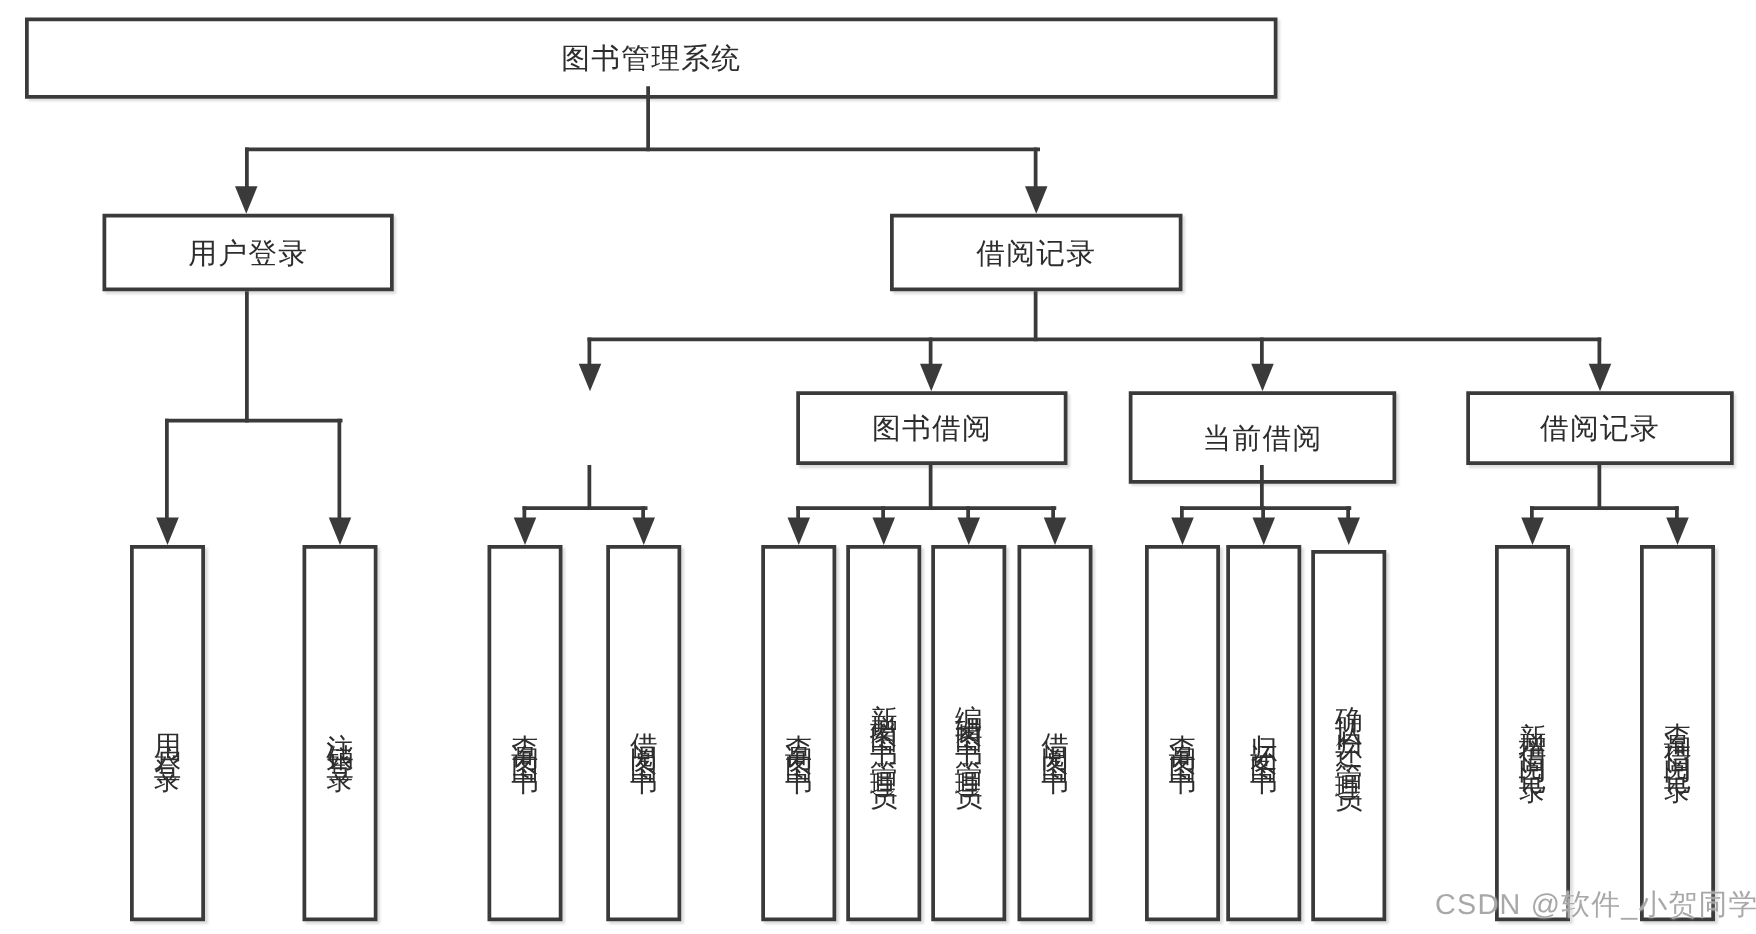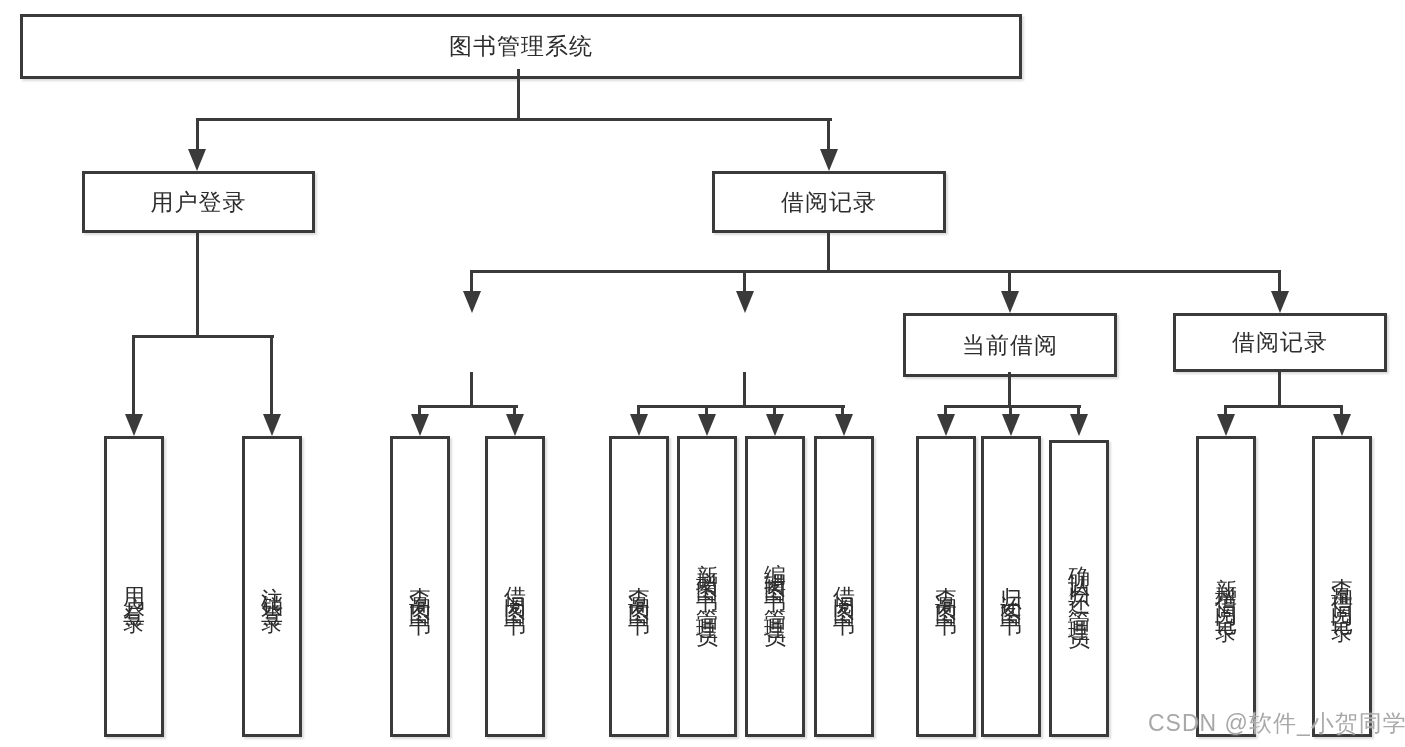--- a/index.html
+++ b/index.html
@@ -64,21 +64,24 @@
   <div class="h-line" style="left:470px;top:270px;width:811px;"></div>
   <div class="v-line" style="left:470px;top:270px;height:25px;"></div>
   <div class="arrow" style="left:463px;top:291px;"></div>
   <div class="v-line" style="left:743px;top:270px;height:25px;"></div>
   <div class="arrow" style="left:736px;top:291px;"></div>
   <div class="v-line" style="left:1008px;top:270px;height:25px;"></div>
   <div class="arrow" style="left:1001px;top:291px;"></div>
   <div class="v-line" style="left:1278px;top:270px;height:25px;"></div>
   <div class="arrow" style="left:1271px;top:291px;"></div>
 
-  <div class="box" style="left:903px;top:313px;width:214px;height:64px;">
+  <div class="box" style="left:637px;top:313px;width:217px;height:59px;">
+    <span class="h-label">图书借阅</span>
+  </div>
+  <div class="box" style="left:903px;top:313px;width:214px;height:74px;">
     <span class="h-label">当前借阅</span>
   </div>
   <div class="box" style="left:1173px;top:313px;width:214px;height:59px;">
     <span class="h-label">借阅记录</span>
   </div>
 
   <div class="v-line" style="left:470px;top:372px;height:36px;"></div>
   <div class="h-line" style="left:418px;top:405px;width:100px;"></div>
   <div class="v-line" style="left:418px;top:405px;height:12px;"></div>
   <div class="arrow" style="left:411px;top:414px;"></div>

